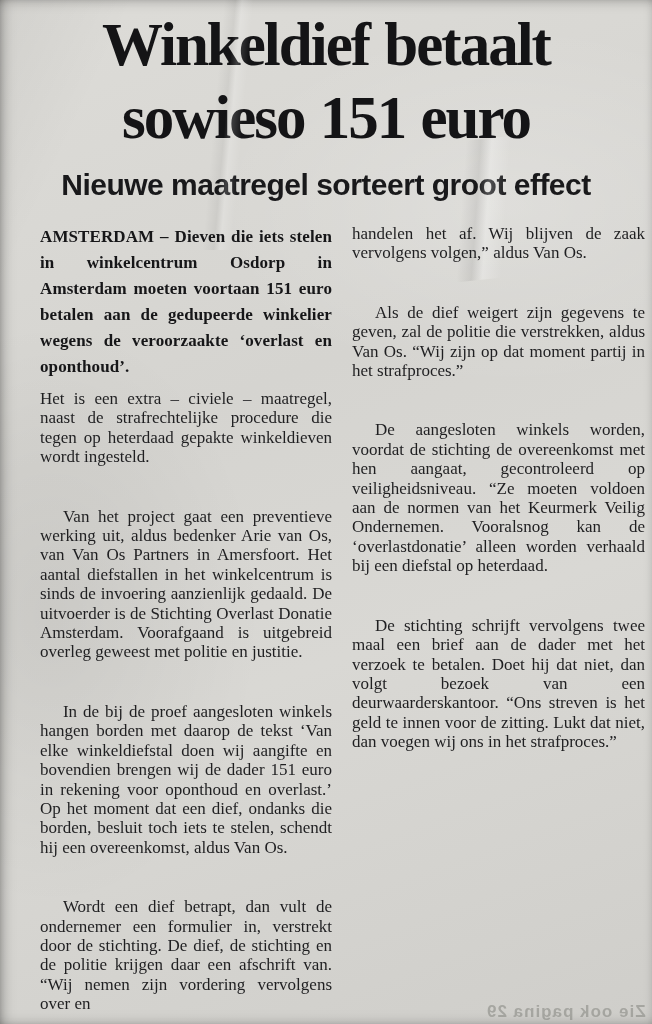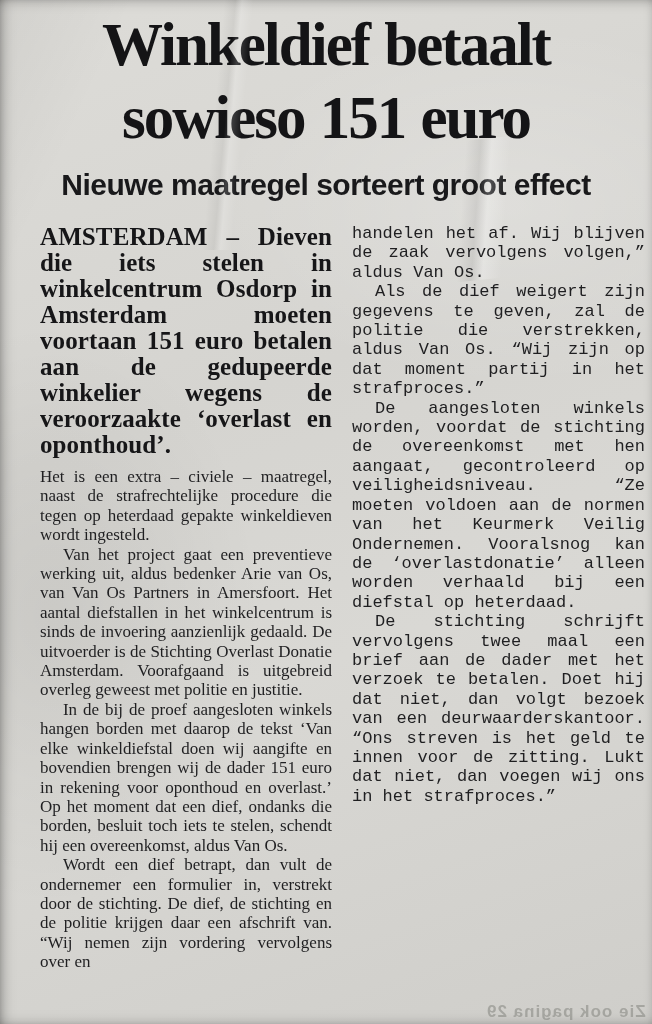--- a/index.html
+++ b/index.html
@@ -51,40 +51,40 @@
     letter-spacing:-0.5px;
     color:#19191b;
   }
   .col{
     position:absolute;
     top:224px;
     width:292px;
     font-family:"Liberation Serif", serif;
   }
   .col-left{left:40px;}
-  .col-right{left:352px;width:293px;font-family:Liberation Mono, monospace;}
+  .col-right{left:352px;width:293px;}
   .byline{
     font-family:"Liberation Sans", sans-serif;
     font-weight:bold;
     font-size:16.5px;
     letter-spacing:1.6px;
     color:#1a1a1c;
     margin-bottom:17px;
   }
   .col p{
     margin:0;
     text-align:justify;
     font-size:17px;
     line-height:19.4px;
     color:#1f1f21;
   }
-  .col p.indent{text-indent:1.35em;}
+  .col p.indent{text-indent:1.35em;margin-top:40px;}
   .col p.lead{
     font-weight:bold;
-    font-size:25px;
+    font-size:17px;
     line-height:26px;
     letter-spacing:0.1px;
     margin-bottom:9px;
     color:#161618;
   }
   .bleed{
     position:absolute;
     right:6px;bottom:2px;
     transform:scaleX(-1);
     font-family:"Liberation Sans", sans-serif;

